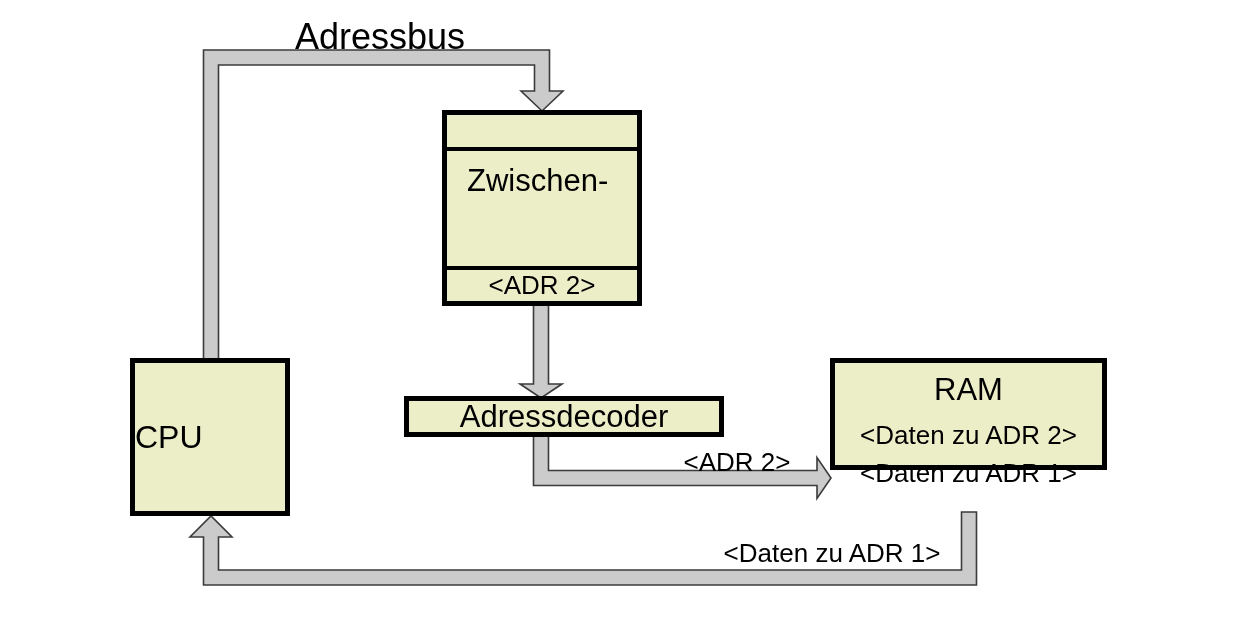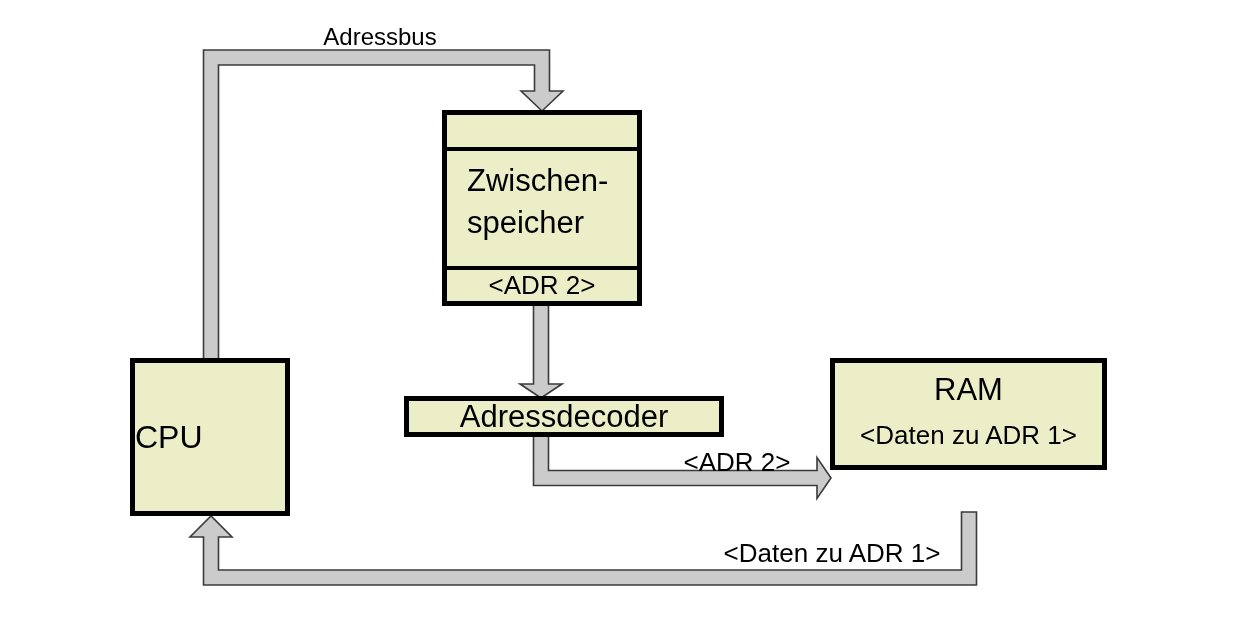--- a/index.html
+++ b/index.html
@@ -70,21 +70,21 @@
     line-height: 34px;
   }
   .ram-row {
     font-size: 26px;
     line-height: 38px;
   }
   .ram-rows { margin-top: 9px; }
   .lbl {
     position: absolute;
     text-align: center;
-    font-size: 24px;
+    font-size: 36px;
     line-height: 37px;
     white-space: nowrap;
   }
   .lbl-adressbus { left: 292px; top: 18px;  width: 176px; }
   .lbl-datenbus  { left: 517px; top: 534px; width: 160px; }
   .lbl-small { font-size: 26px; line-height: 30px; }
   .lbl-adr2       { left: 667px; top: 447px; width: 140px; }
   .lbl-daten-adr1 { left: 712px; top: 538px; width: 240px; }
 </style>
 </head>
@@ -104,34 +104,34 @@
   </svg>
 
   <div class="box box-cpu">
     <span>CPU</span>
   </div>
 
   <div class="box box-buffer">
     <div class="buffer-slot-top"></div>
     <div class="buffer-name">
       <div>Zwischen-</div>
-      <div>speicher</div>
     </div>
     <div class="buffer-slot-bottom">
       <span>&lt;ADR 2&gt;</span>
     </div>
   </div>
 
   <div class="box box-decoder">
     <span>Adressdecoder</span>
   </div>
 
   <div class="box box-ram">
     <div class="ram-title">RAM</div>
     <div class="ram-rows">
+      <div class="ram-row">&lt;Daten zu ADR 2&gt;</div>
       <div class="ram-row">&lt;Daten zu ADR 1&gt;</div>
     </div>
   </div>
 
   <div class="lbl lbl-adressbus">Adressbus</div>
   <div class="lbl lbl-small lbl-adr2">&lt;ADR 2&gt;</div>
   <div class="lbl lbl-small lbl-daten-adr1">&lt;Daten zu ADR 1&gt;</div>
 
 </div>
 

